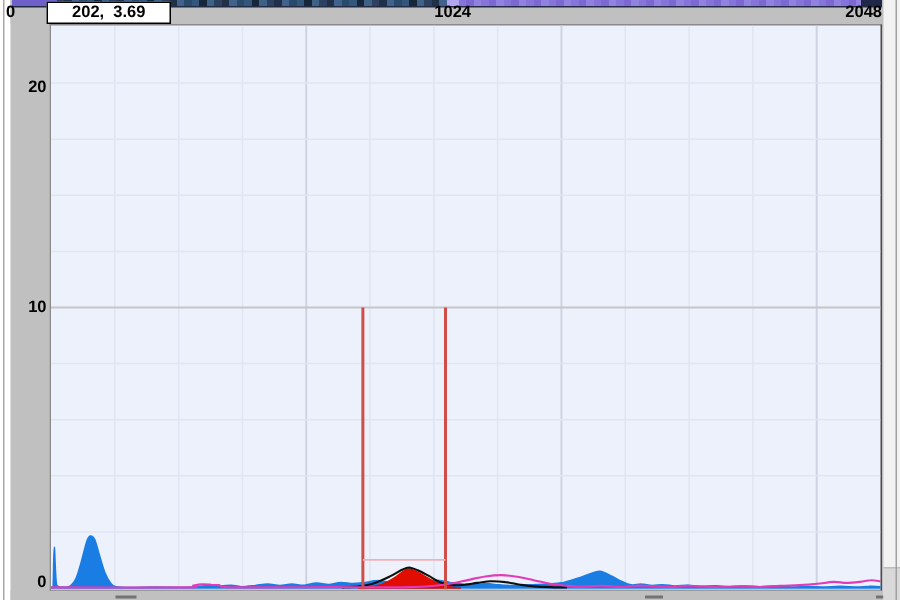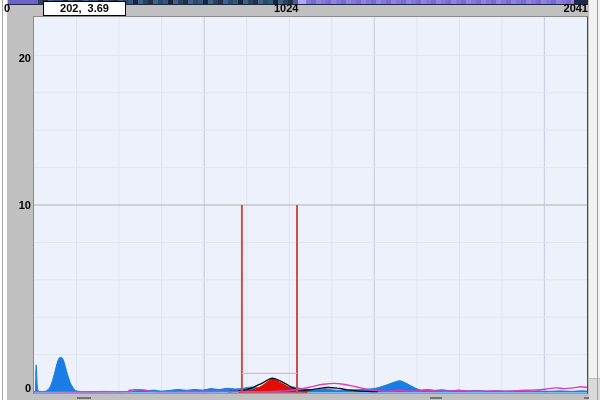--- a/index.html
+++ b/index.html
@@ -8,23 +8,23 @@
   .left-border{position:absolute;left:0;top:0;width:7px;height:400px;background:#ffffff;}
   .left-border .inner-line{position:absolute;left:2px;top:0;width:1px;height:400px;background:#a8a8a8;}
   .right-border{position:absolute;left:589px;top:0;width:11px;height:400px;background:#f2f2f2;}
   .right-border .inner-line{position:absolute;left:8px;top:0;width:1px;height:400px;background:#a0a0a0;}
   .right-border .corner{position:absolute;left:0;top:378px;width:11px;height:22px;background:#d9d9d9;border-top:1px solid #bdbdbd;}
   .header{position:absolute;left:7px;top:0;width:582px;height:16px;background:#c0c0c0;}
   .density-strip{position:absolute;left:1px;top:0;height:4px;width:580px;display:flex;border-bottom:1px solid #232c47;}
   .density-strip .seg{height:4px;}
   .hdr-label{position:absolute;top:3px;font-size:11px;font-weight:bold;color:#000;line-height:11px;}
   .x-label-left{left:-3px;}
-  .x-label-mid{left:267px;width:40px;text-align:left;}
+  .x-label-mid{left:267px;width:40px;text-align:right;}
   .x-label-right{left:537px;width:44px;text-align:right;}
-  .readout-box{position:absolute;left:36px;top:1px;width:81px;height:13px;background:#ffffff;
+  .readout-box{position:absolute;left:24px;top:1px;width:81px;height:13px;background:#ffffff;
                border:1px solid #000;z-index:5;font-size:11px;font-weight:bold;color:#000;
                text-align:center;line-height:13px;white-space:pre;}
   .y-label{position:absolute;left:7px;width:24px;text-align:right;font-size:11px;font-weight:bold;color:#000;line-height:12px;}
   .y-20{top:16px;margin-top:36px;} .y-10{top:199px;} .y-0{top:382px;}
   .plot-frame{position:absolute;left:33px;top:16px;width:555px;height:378px;background:#edf1fb;
               border-top:1px solid #8a8a8a;border-left:1px solid #8a8a8a;border-right:1px solid #4a4a4a;
               border-bottom:1px solid #9a9a9a;box-sizing:border-box;}
   .plot-frame svg{display:block;}
   .bottom-strip{position:absolute;left:7px;top:394px;width:582px;height:6px;background:#c0c0c0;}
   .clipped-tick{position:absolute;top:3px;height:2px;background:#4a4a4a;opacity:.65;}
@@ -42,21 +42,21 @@
     <div class="density-strip" id="density-strip">
         <div class="seg" style="width: 30px; background: rgb(111, 95, 200);"></div>
         <div class="seg" style="width: 260px; background: repeating-linear-gradient(90deg, rgb(44, 65, 96) 0px, rgb(44, 65, 96) 5px, rgb(31, 48, 72) 5px, rgb(31, 48, 72) 10px, rgb(65, 98, 140) 10px, rgb(65, 98, 140) 15px, rgb(42, 74, 106) 15px, rgb(42, 74, 106) 20px, rgb(53, 86, 124) 20px, rgb(53, 86, 124) 25px, rgb(24, 38, 58) 25px, rgb(24, 38, 58) 30px, rgb(62, 98, 134) 30px, rgb(62, 98, 134) 35px);"></div>
         <div class="seg" style="width: 8px; background: rgb(178, 166, 238);"></div>
         <div class="seg" style="width: 268px; background: repeating-linear-gradient(90deg, rgb(135, 116, 218) 0px, rgb(135, 116, 218) 5px, rgb(125, 104, 210) 5px, rgb(125, 104, 210) 10px, rgb(146, 130, 224) 10px, rgb(146, 130, 224) 15px);"></div>
         <div class="seg" style="width: 14px; background: rgb(32, 40, 74);"></div>
       </div>
     <div class="hdr-label x-label-left">0</div>
     <div class="readout-box">202,  3.69</div>
     <div class="hdr-label x-label-mid">1024</div>
-    <div class="hdr-label x-label-right">2041</div>
+    <div class="hdr-label x-label-right">2048</div>
   </div>
 
   <div class="y-label y-20">20</div>
   <div class="y-label y-10">10</div>
   <div class="y-label y-0">0</div>
 
   <div class="plot-frame">
     <svg id="chart" width="553" height="376" viewBox="0 0 553 376">
         <line x1="42.53846153846154" y1="0" x2="42.53846153846154" y2="376" stroke="#dfe5f2" stroke-width="1"></line>
         <line x1="85.07692307692308" y1="0" x2="85.07692307692308" y2="376" stroke="#dfe5f2" stroke-width="1"></line>

